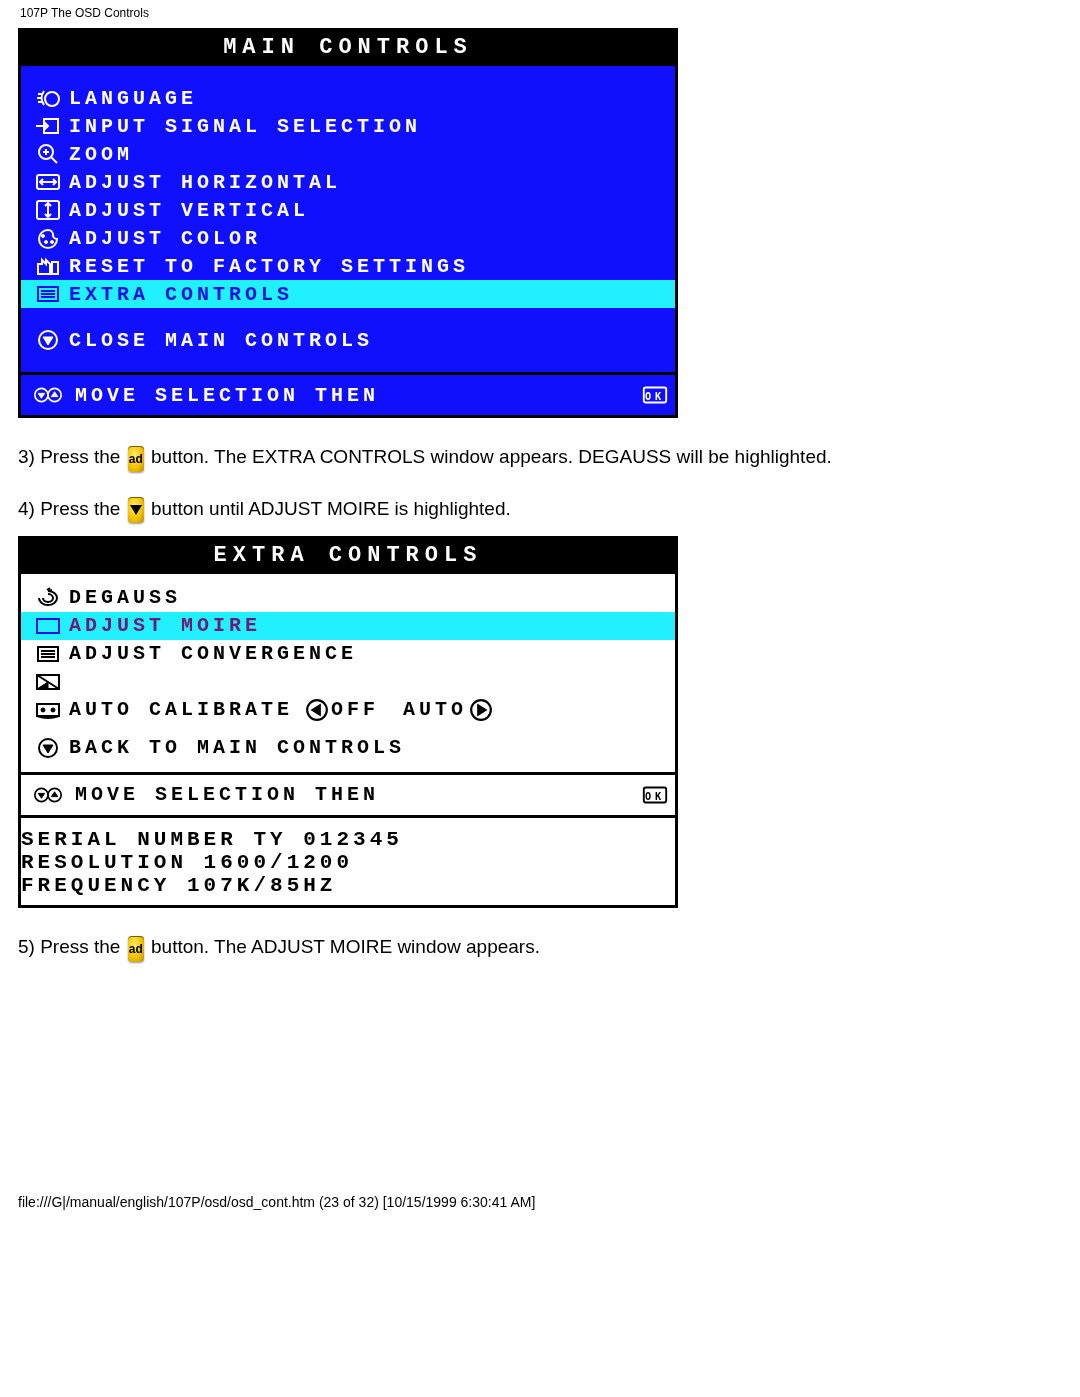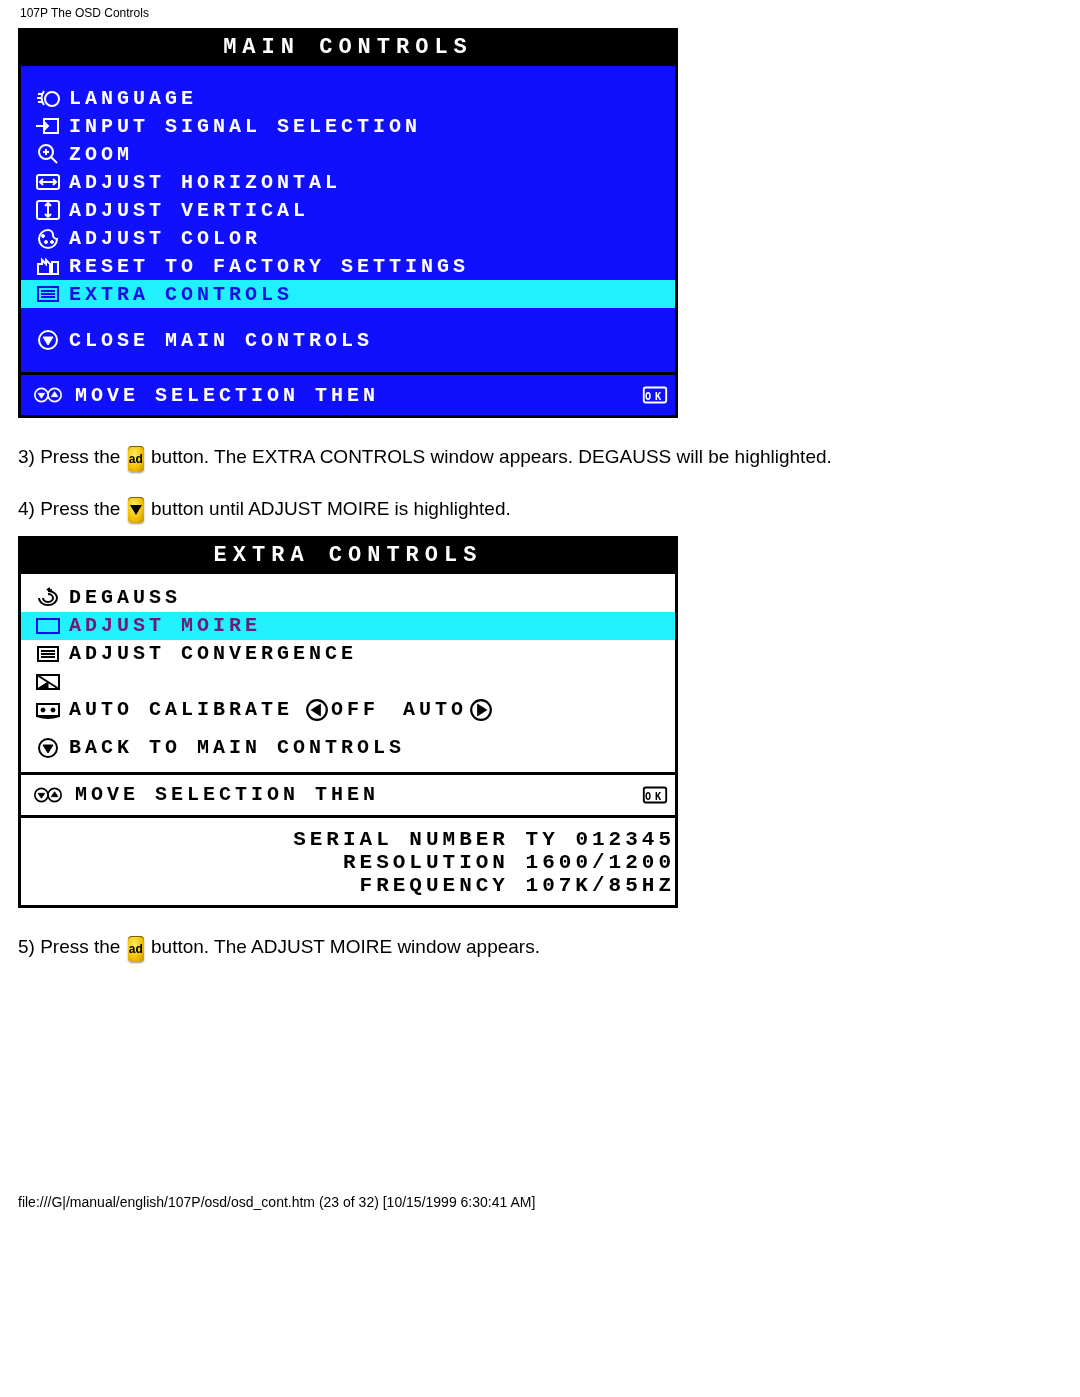--- a/index.html
+++ b/index.html
@@ -57,21 +57,21 @@
     border-top: 3px solid #000;
     padding-top: 8px; padding-bottom: 8px;
   }
 
   
   .osd.white { background: #fff; color: #000; }
   .osd.white .osd-row.highlight { background: #21f0ff; color: #701a75; }
   .osd.white .osd-title { letter-spacing: 6px; }
   .osd.white .sep { border-top: 3px solid #000; height: 0; }
   .osd.white .info-block {
-    text-align: right;
+    text-align: left;
     letter-spacing: 4px;
     font-size: 21px;
     padding: 10px 0 8px;
   }
   .osd.white .spacer { height: 10px; }
 
   
   .step {
     font-size: 19px;
     padding: 12px 0 12px 18px;

